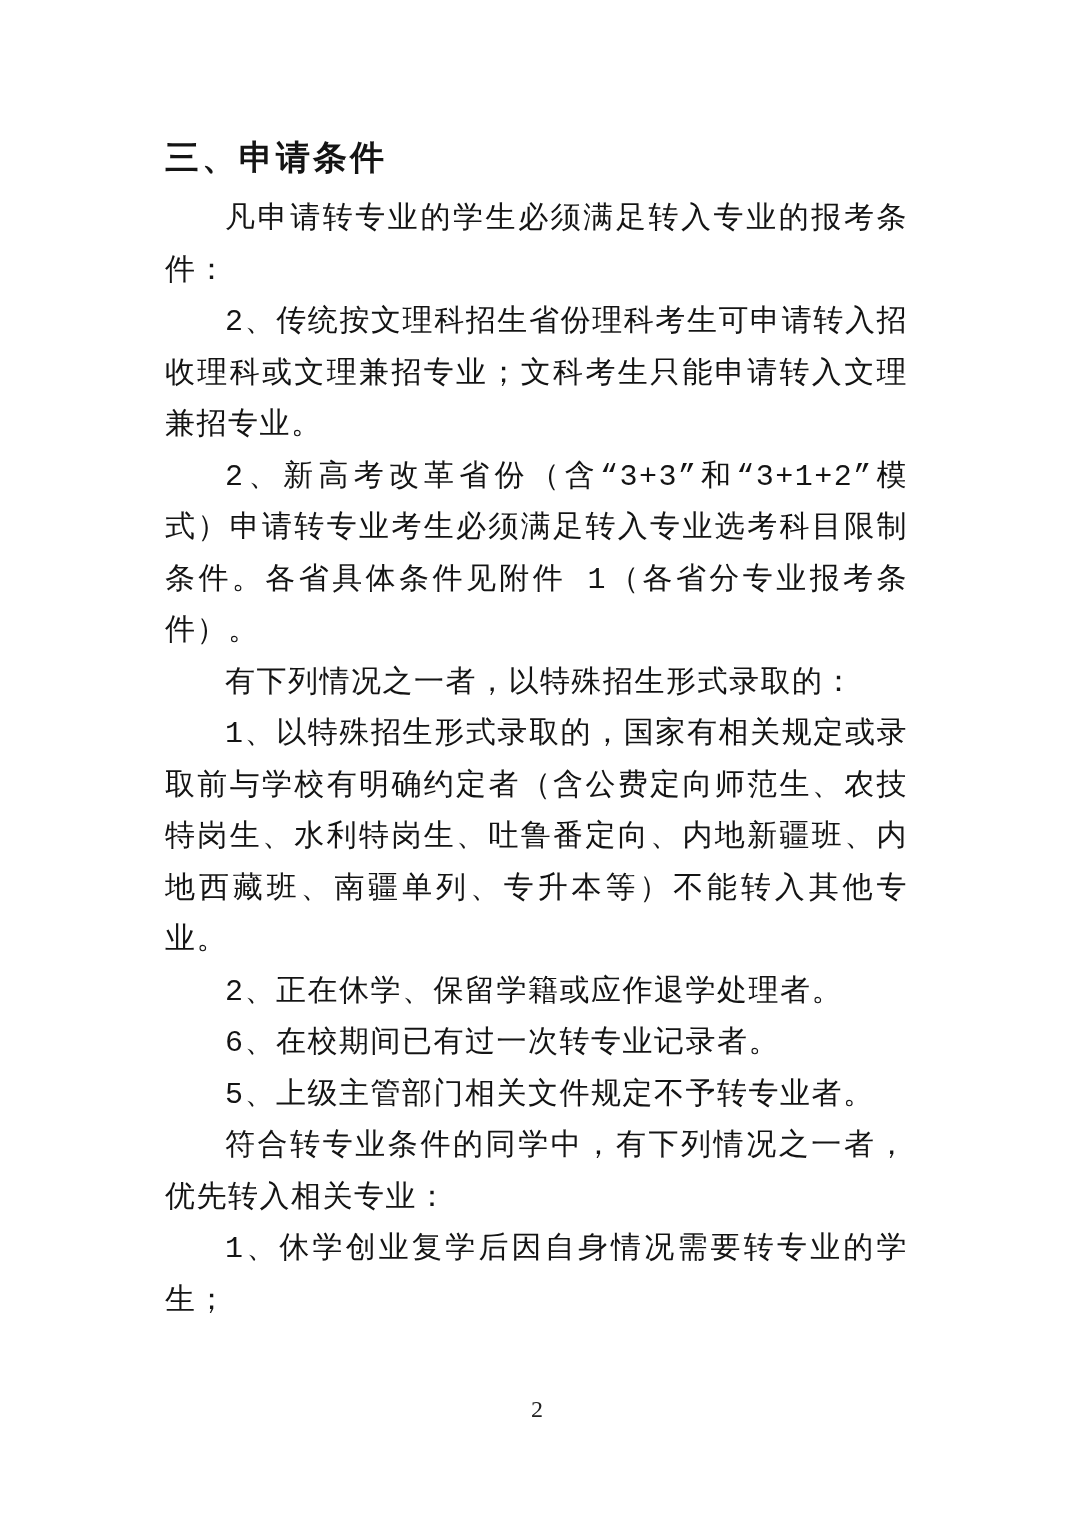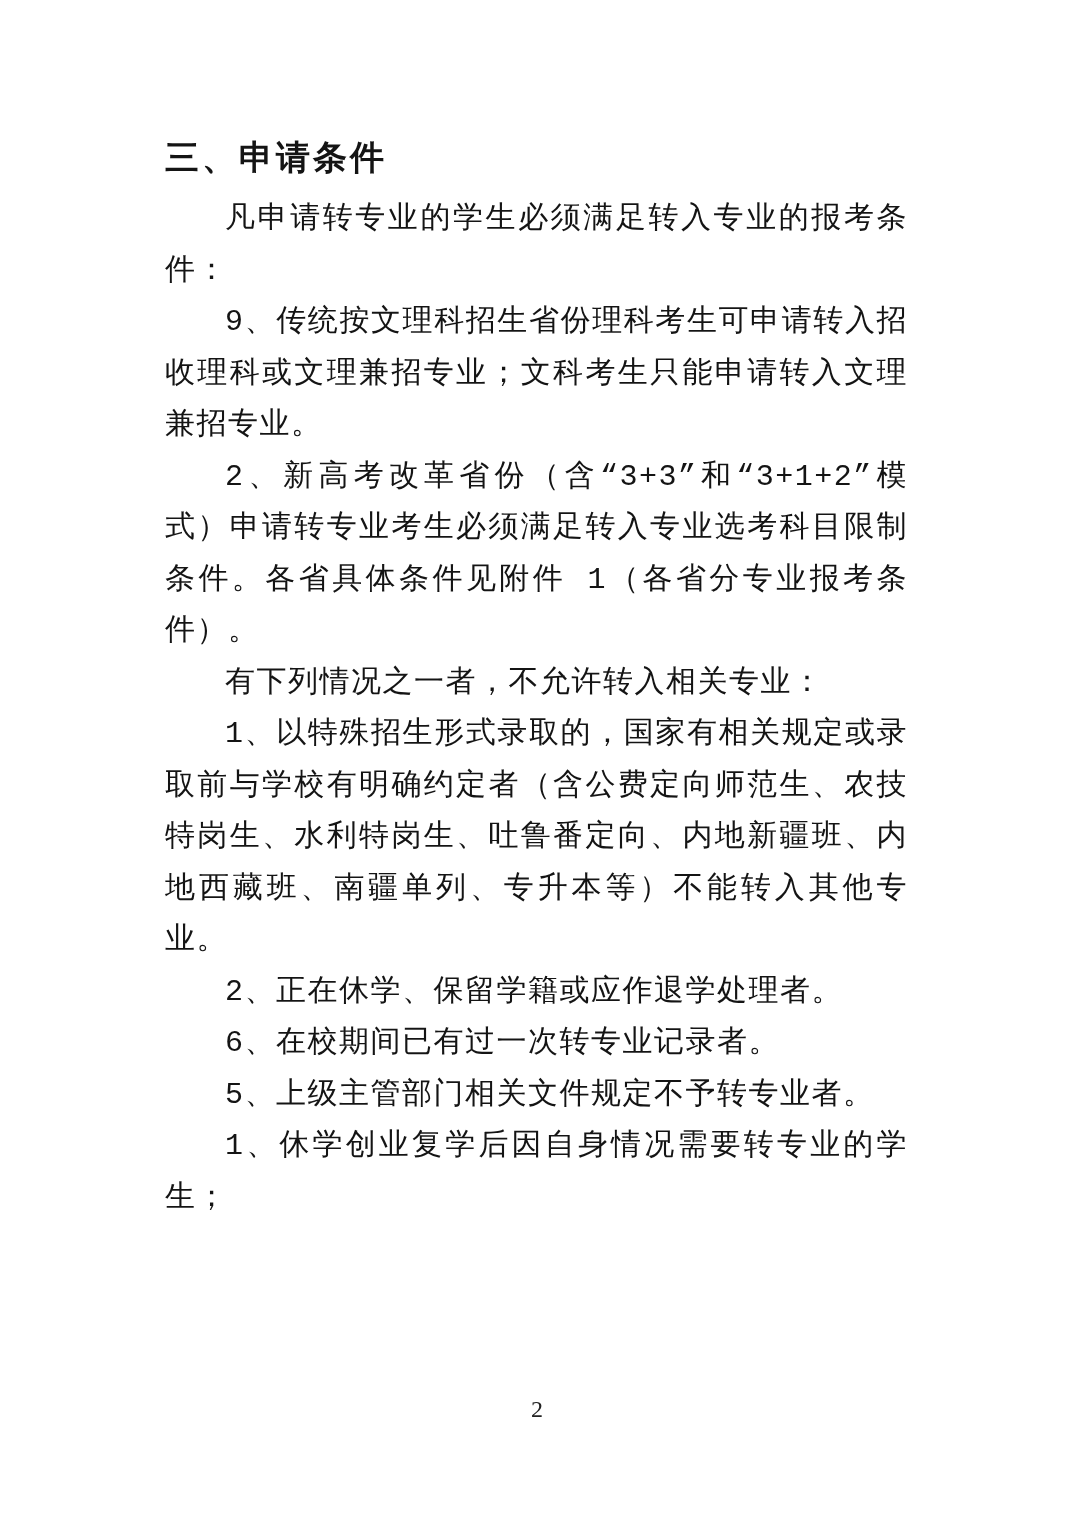--- a/index.html
+++ b/index.html
@@ -56,26 +56,27 @@
     letter-spacing: 0;
   }
 </style>
 </head>
 <body>
 
 <div class="page">
   <h2 class="heading">三、申请条件</h2>
 
   <p class="para">凡申请转专业的学生必须满足转入专业的报考条件：</p>
-  <p class="para">9、传统按文理科招生省份理科考生可申请转入招收理科或文理兼招专业；文科考生只能申请转入文理兼招专业。</p>
+  <p class="para">2、传统按文理科招生省份理科考生可申请转入招收理科或文理兼招专业；文科考生只能申请转入文理兼招专业。</p>
   <p class="para">2、新高考改革省份（含“3+3”和“3+1+2”模式）申请转专业考生必须满足转入专业选考科目限制条件。各省具体条件见附件 1（各省分专业报考条件）。</p>
-  <p class="para">有下列情况之一者，不允许转入相关专业：</p>
+  <p class="para">有下列情况之一者，以特殊招生形式录取的：</p>
   <p class="para">1、以特殊招生形式录取的，国家有相关规定或录取前与学校有明确约定者（含公费定向师范生、农技特岗生、水利特岗生、吐鲁番定向、内地新疆班、内地西藏班、南疆单列、专升本等）不能转入其他专业。</p>
   <p class="para">2、正在休学、保留学籍或应作退学处理者。</p>
   <p class="para">6、在校期间已有过一次转专业记录者。</p>
   <p class="para">5、上级主管部门相关文件规定不予转专业者。</p>
+  <p class="para">符合转专业条件的同学中，有下列情况之一者，优先转入相关专业：</p>
   <p class="para">1、休学创业复学后因自身情况需要转专业的学生；</p>
 
 </div>
 
 <div class="footer">
   <span class="page-number">2</span>
 </div>
 
 </body></html>

